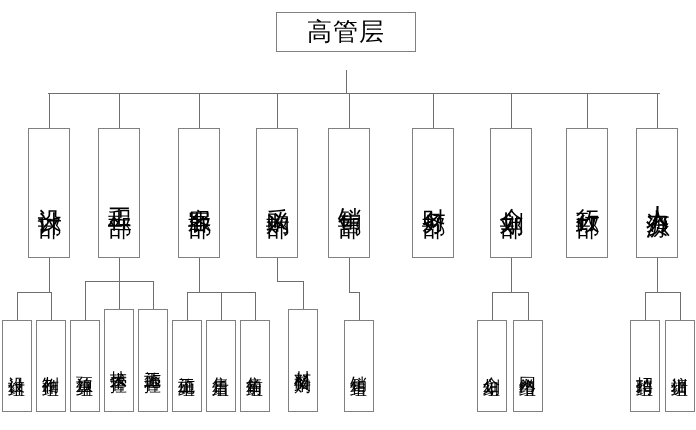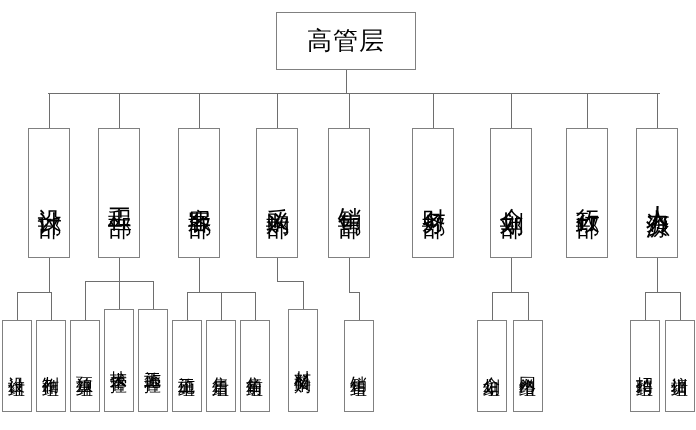--- a/index.html
+++ b/index.html
@@ -64,21 +64,21 @@
     position: absolute;
     background: #6e6e6e;
   }
   .line.h { height: 1px; }
   .line.v { width: 1px; }
 </style>
 </head>
 <body>
 
 <div id="org-chart">
-    <div class="node tier1 root" style="left: 276px; top: 12px; width: 140px; height: 58px; border-color: rgb(128, 128, 128);">
+    <div class="node tier1 root" style="left: 276px; top: 12px; width: 140px; height: 40px; border-color: rgb(128, 128, 128);">
       <span class="label" style="color: rgb(0, 0, 0);">高管层</span>
     </div>
     <div class="line v" style="left: 346px; top: 70px; height: 23px; background: rgb(110, 110, 110);"></div>
     <div class="line h" style="left: 48px; top: 93px; width: 612px; background: rgb(110, 110, 110);"></div>
     <div class="node tier2 vert" style="left: 28px; top: 128px; width: 42px; height: 130px; border-color: rgb(128, 128, 128);">
       <span class="label" style="color: rgb(0, 0, 0);">设计部</span>
     </div>
     <div class="line v" style="left: 49px; top: 93px; height: 35px; background: rgb(110, 110, 110);"></div>
     <div class="line v" style="left: 49px; top: 258px; height: 34px; background: rgb(110, 110, 110);"></div>
     <div class="line h" style="left: 17px; top: 292px; width: 34px; background: rgb(110, 110, 110);"></div>

